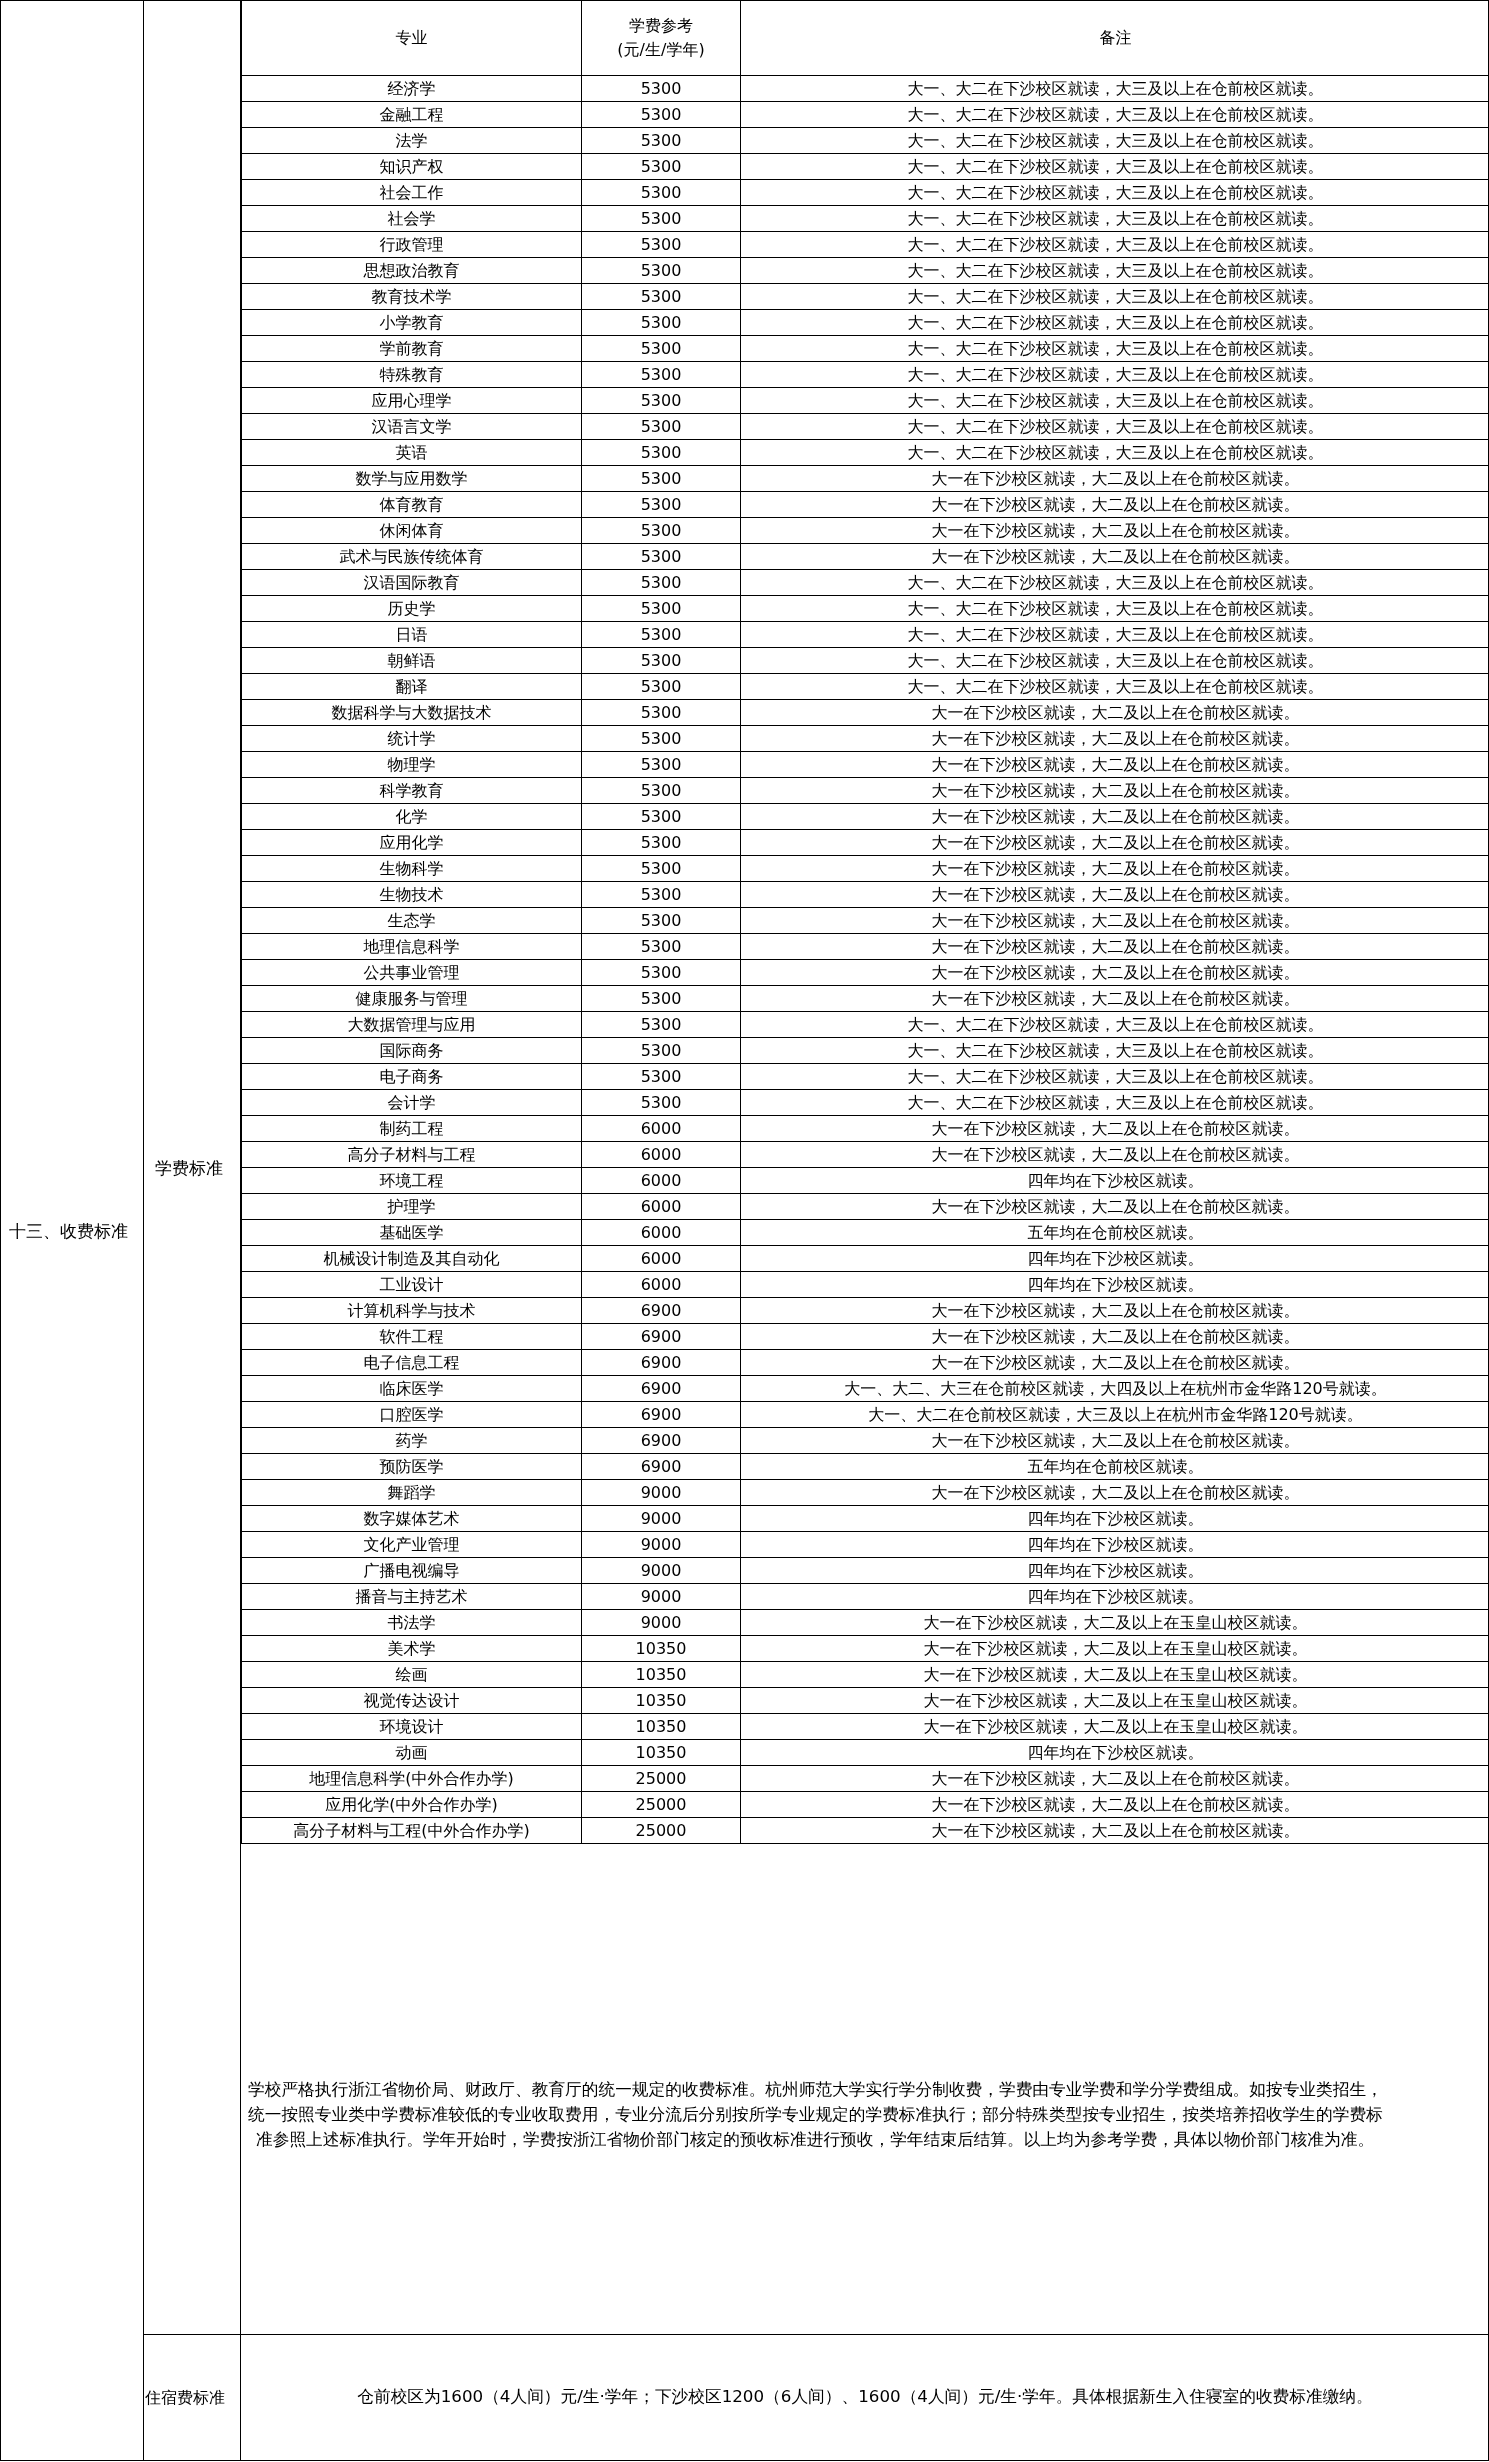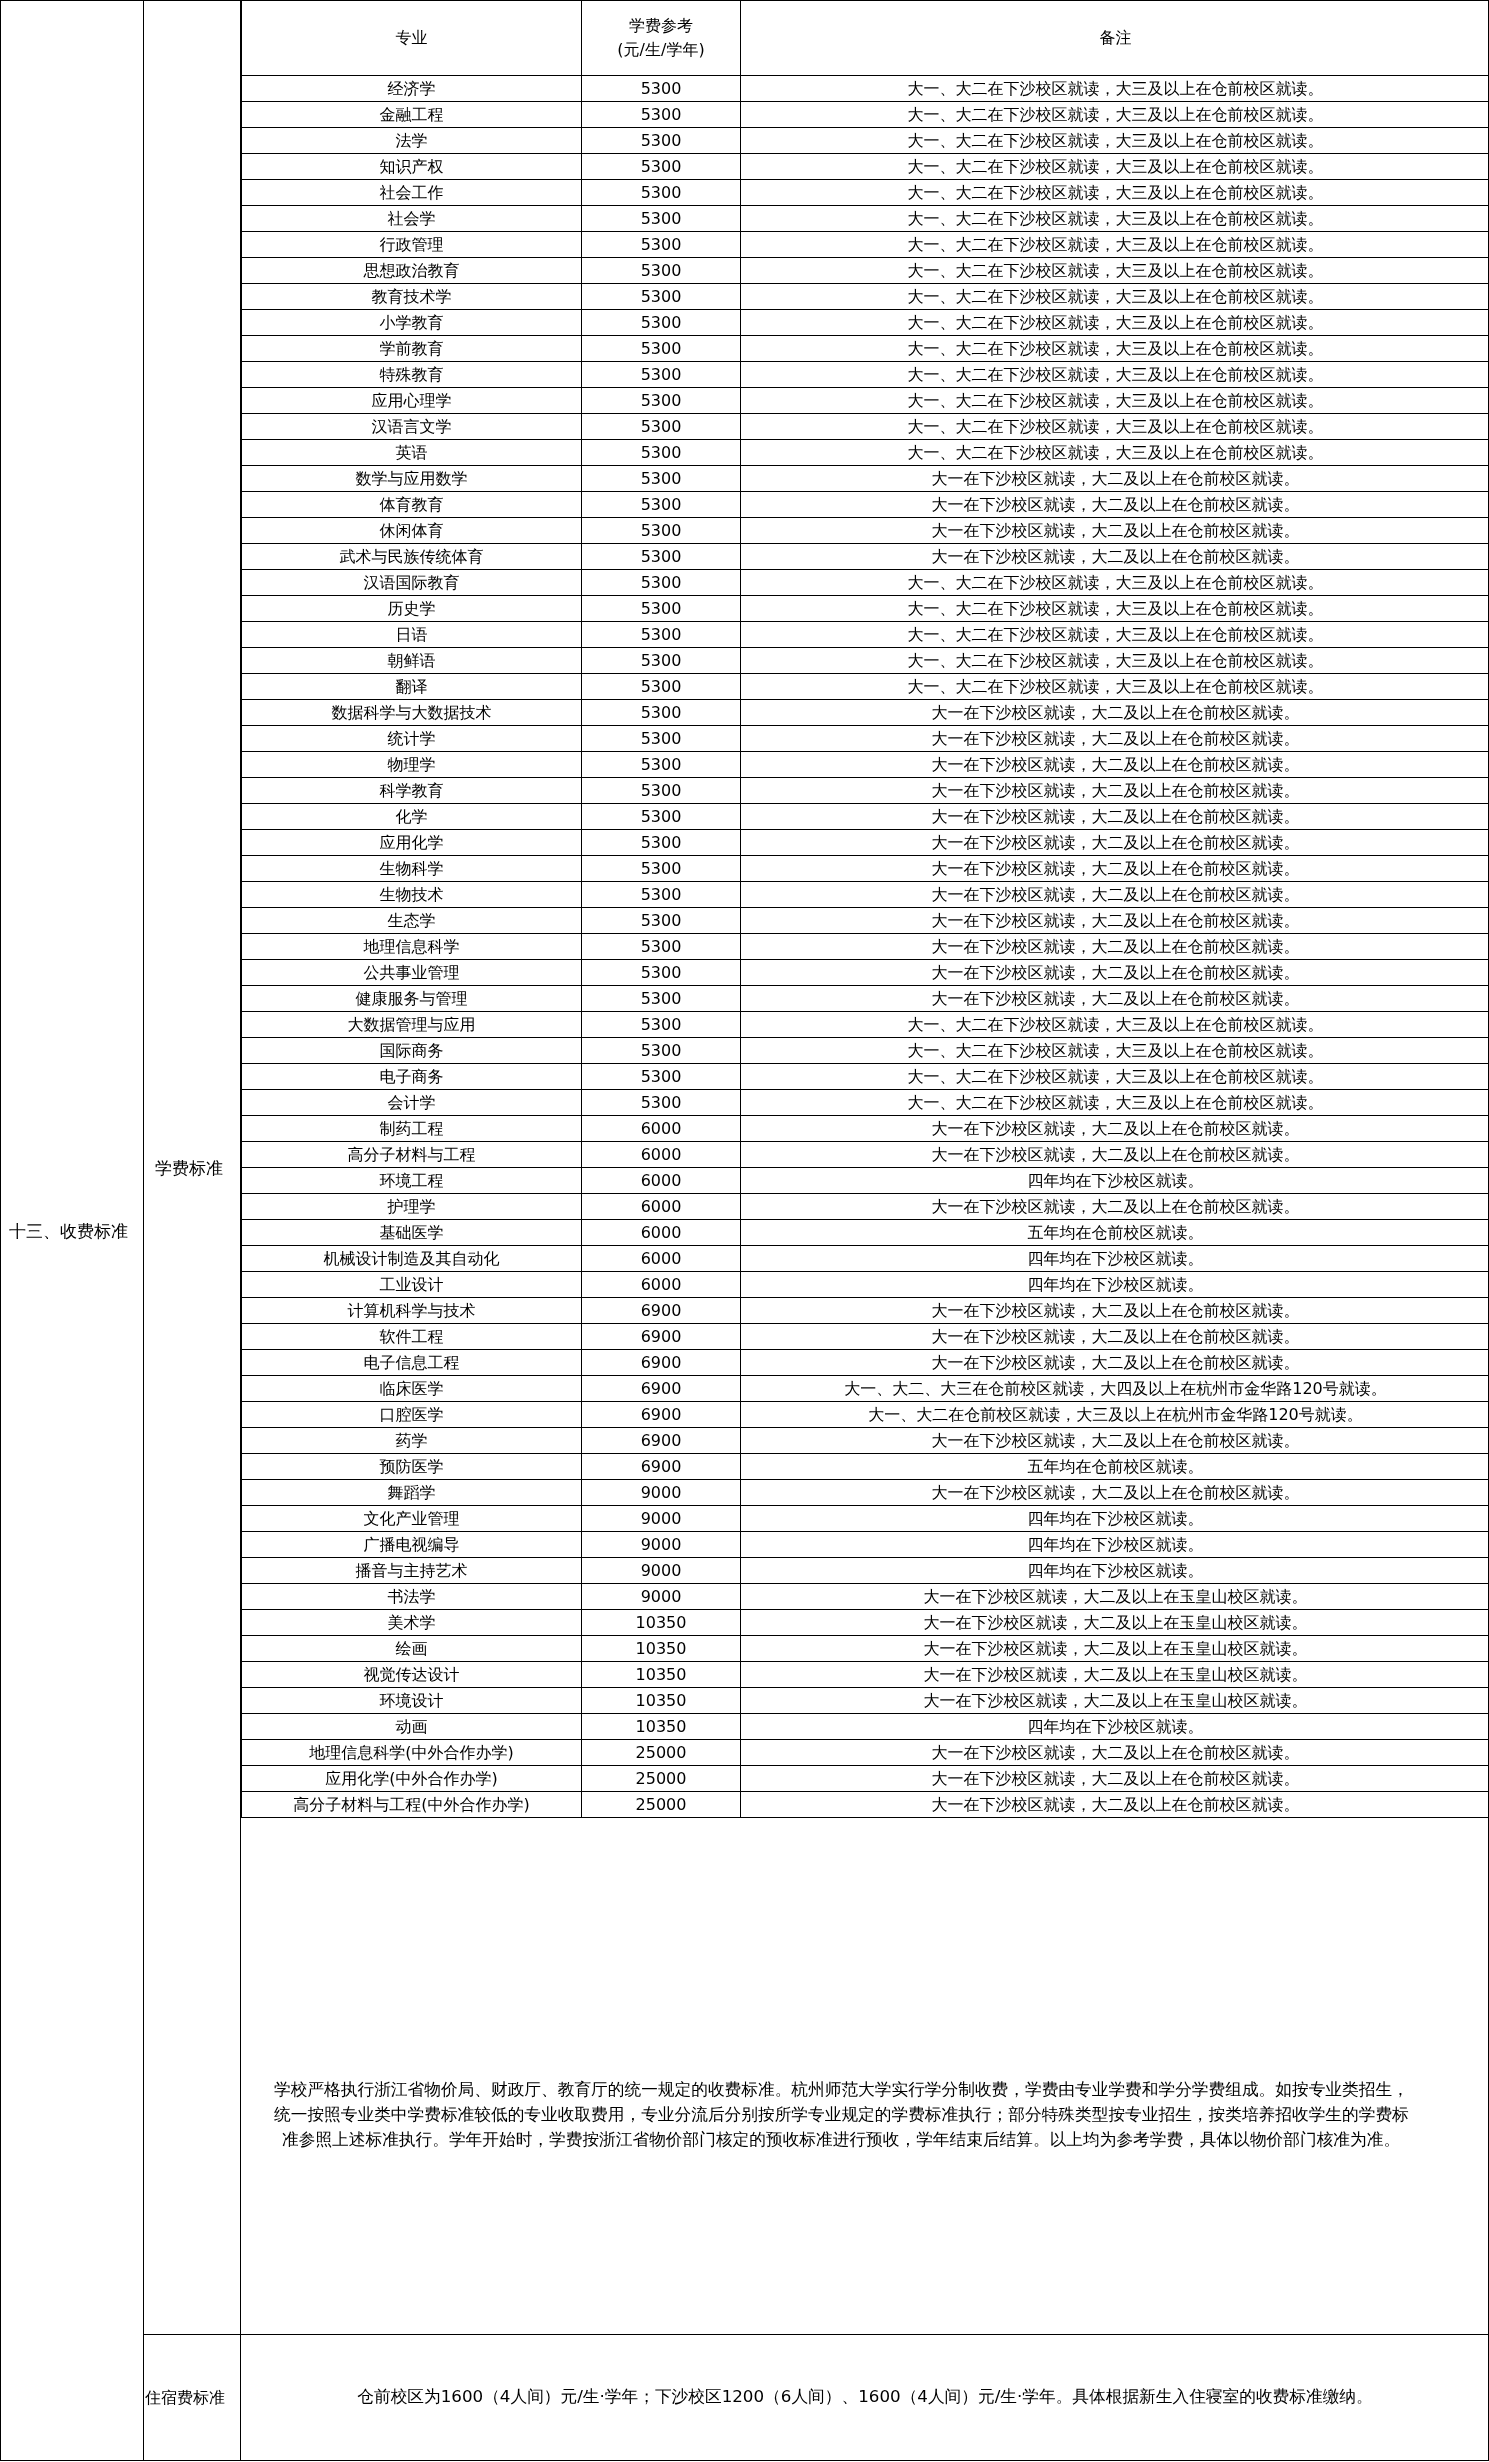--- a/index.html
+++ b/index.html
@@ -19,21 +19,21 @@
   table.fees td, table.fees th { border: 1.4px solid #000; text-align: center;
                font-size: 16px; font-weight: normal; padding: 0; height: 25px;
                line-height: 24px; white-space: nowrap; overflow: hidden; }
   table.fees th { height: 74px; line-height: 24px; }
   col.c-major { width: 340px; }
   col.c-fee { width: 159px; }
   col.c-note { width: 750px; }
 
   .notes-para { position: absolute; left: 248px; top: 2077px; width: 1235px;
                 font-size: 16.7px; line-height: 25px; text-align: left; }
-  .notes-para span { display: block; white-space: nowrap; margin-left: 26px; }
+  .notes-para span { display: block; white-space: nowrap; }
   .notes-para span.indent { padding-left: 8px; }
   .housing-text { position: absolute; left: 241px; top: 2385px; width: 1248px;
                   text-align: center; font-size: 16.7px; }
 </style>
 </head>
 <body>
 
 <div class="frame"></div>
 
 <div class="vline" style="left:143px; top:0; height:2461px;"></div>
@@ -331,20 +331,25 @@
         <td>预防医学</td>
         <td>6900</td>
         <td>五年均在仓前校区就读。</td>
       </tr>
       <tr>
         <td>舞蹈学</td>
         <td>9000</td>
         <td>大一在下沙校区就读，大二及以上在仓前校区就读。</td>
       </tr>
       <tr>
+        <td>数字媒体艺术</td>
+        <td>9000</td>
+        <td>四年均在下沙校区就读。</td>
+      </tr>
+      <tr>
         <td>文化产业管理</td>
         <td>9000</td>
         <td>四年均在下沙校区就读。</td>
       </tr>
       <tr>
         <td>广播电视编导</td>
         <td>9000</td>
         <td>四年均在下沙校区就读。</td>
       </tr>
       <tr>

